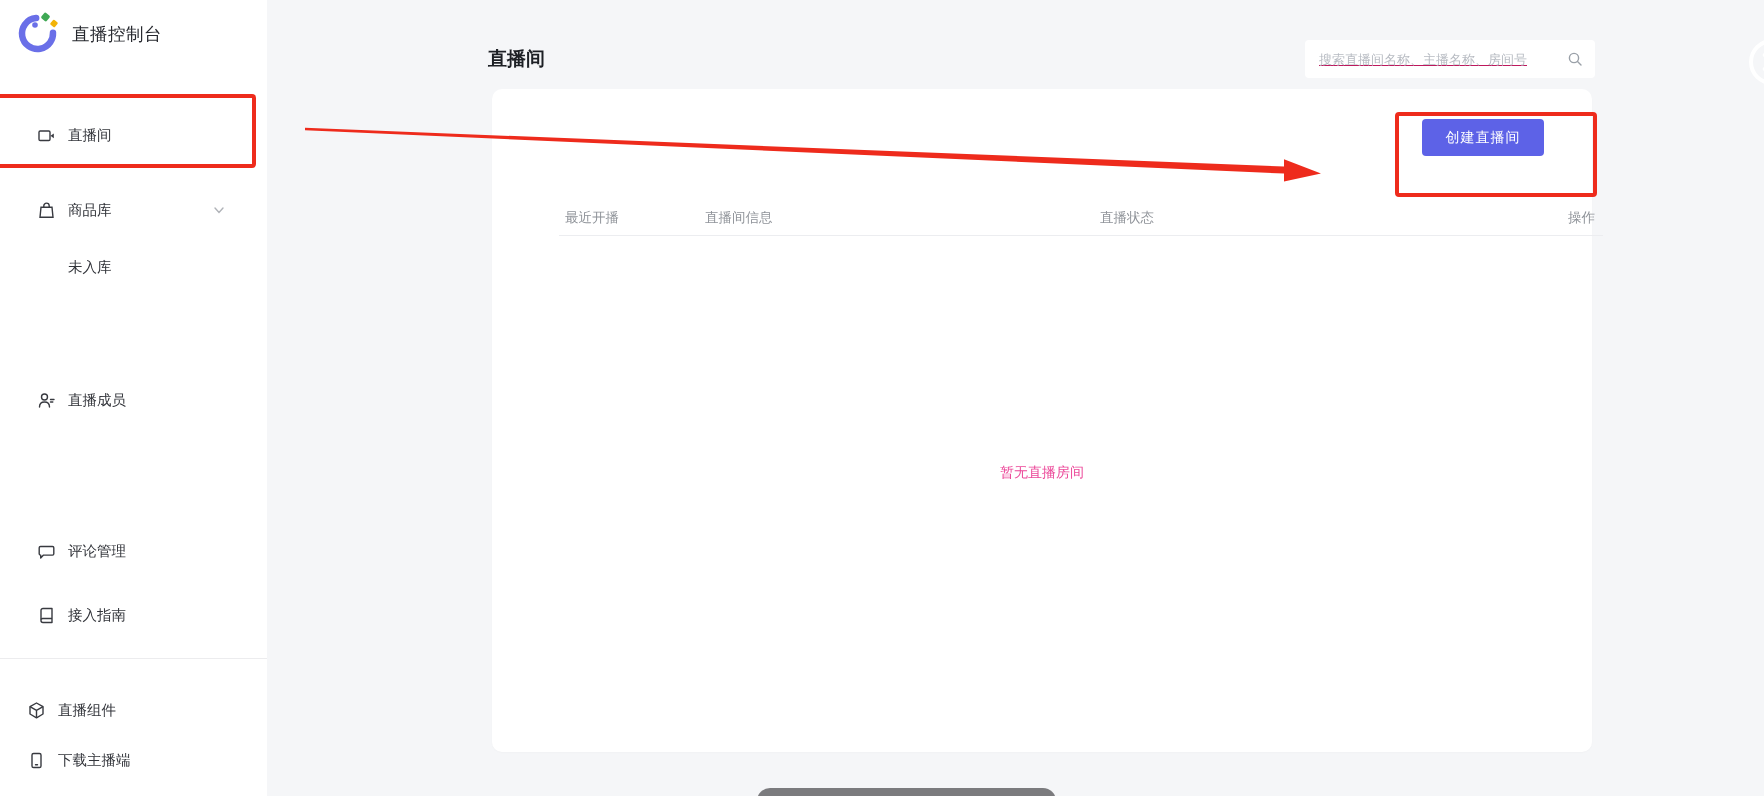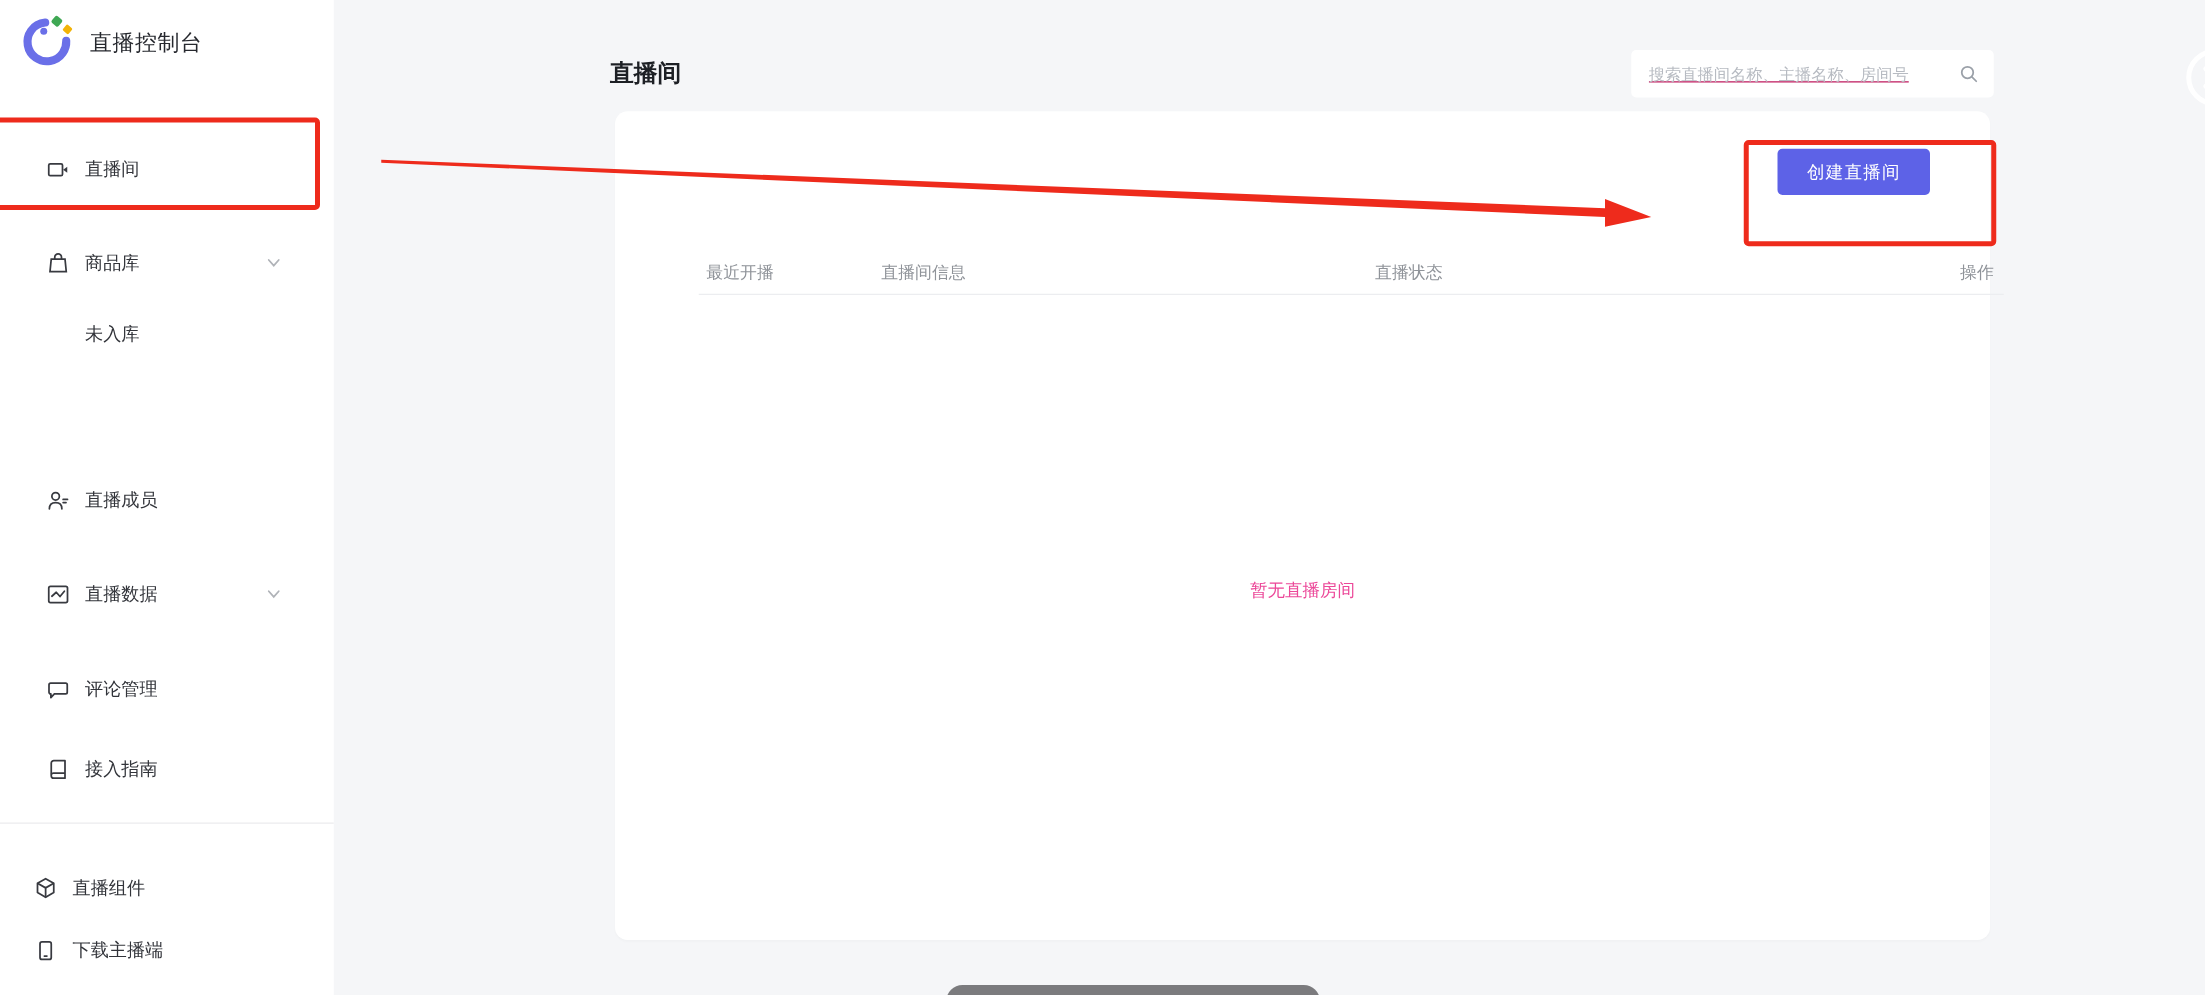--- a/index.html
+++ b/index.html
@@ -105,34 +105,20 @@
     <span class="nicon">
       <svg viewBox="0 0 19 19" width="19" height="19" fill="none" stroke="#383a40" stroke-width="1.4" stroke-linecap="round">
         <circle cx="7.5" cy="6" r="3"></circle>
         <path d="M2.5 16 c0-3.4 2.2-5 5-5 s5 1.6 5 5"></path>
         <path d="M13.5 8.5 h3.5 M13.5 11 h2.3"></path>
       </svg>
     </span>
     <span class="nlabel">直播成员</span>
   </div>
 
-  <div class="nav-item" style="top:455px">
-    <span class="nicon">
-      <svg viewBox="0 0 19 19" width="19" height="19" fill="none" stroke="#383a40" stroke-width="1.4" stroke-linecap="round" stroke-linejoin="round">
-        <rect x="2" y="3" width="15" height="13" rx="1.4"></rect>
-        <polyline points="4.5,11 8,7.8 11,11.2 14.5,7"></polyline>
-      </svg>
-    </span>
-    <span class="nlabel">直播数据</span>
-    <span class="chev">
-      <svg viewBox="0 0 14 14" width="14" height="14" fill="none" stroke="#b0b3b8" stroke-width="1.4" stroke-linecap="round">
-        <polyline points="3,5 7,9.5 11,5"></polyline>
-      </svg>
-    </span>
-  </div>
 
   <div class="nav-item" style="top:531px">
     <span class="nicon">
       <svg viewBox="0 0 19 19" width="19" height="19" fill="none" stroke="#383a40" stroke-width="1.4" stroke-linejoin="round">
         <path d="M3.5 4.5 h12 a1.3 1.3 0 0 1 1.3 1.3 v6 a1.3 1.3 0 0 1 -1.3 1.3 h-9 l-2.8 3 v-3 a1.3 1.3 0 0 1 -1.5 -1.3 v-6 a1.3 1.3 0 0 1 1.3 -1.3 z"></path>
       </svg>
     </span>
     <span class="nlabel">评论管理</span>
   </div>
 

